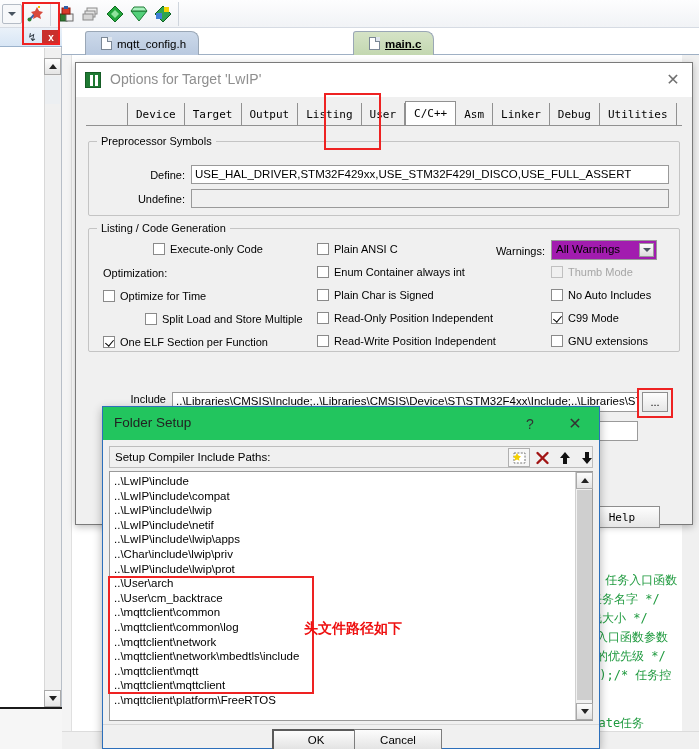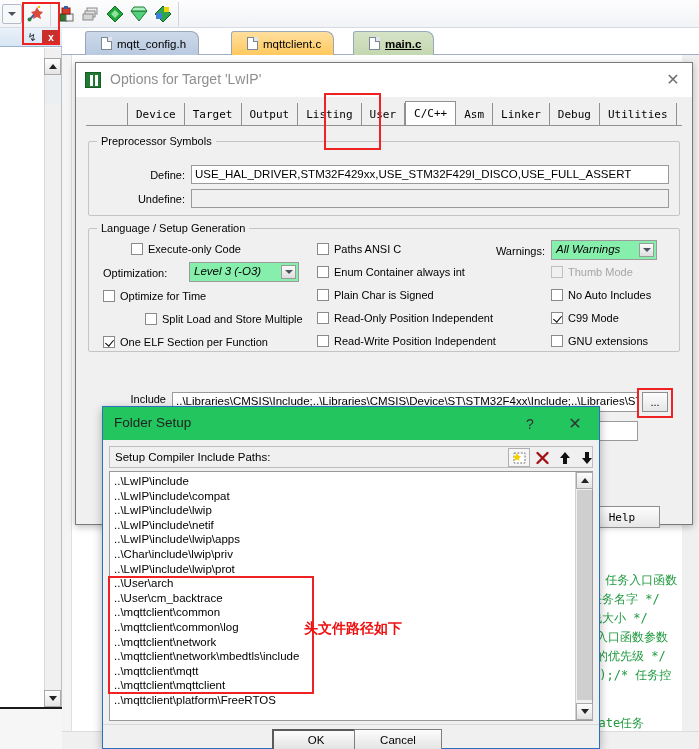--- a/index.html
+++ b/index.html
@@ -130,22 +130,22 @@
     display:inline-block; width:12px; height:12px; border:1px solid #8a8a8a; background:#fff;
     vertical-align:-2px; margin-right:5px; position:relative;
   }
   .cb.checked i:after {
     content:""; position:absolute; left:3px; top:1px; width:4px; height:7px;
     border:solid #000; border-width:0 1.6px 1.6px 0; transform: rotate(40deg);
   }
   .cb.dim { color:#a6a6a6; }
   .cb.dim i { border-color:#c0c0c0; background:#f0f0f0; }
   .sel {
-    position:absolute; background:#86efac; border:1px solid #9a9a9a; font-size:11.5px;
-    padding:2px 20px 2px 4px; white-space:nowrap; overflow:hidden;font-style:italic;
+    position:absolute; background:#a21caf; border:1px solid #9a9a9a; font-size:11.5px;
+    padding:2px 20px 2px 4px; white-space:nowrap; overflow:hidden;
   }
   .sel .arrow {
     position:absolute; right:2px; top:2px; width:15px; height:calc(100% - 4px);
     background: linear-gradient(#fbfbfb,#dedede); border:1px solid #9a9a9a;
     display:flex; align-items:center; justify-content:center;
   }
   .btn {
     position:absolute; background: linear-gradient(#fdfdfd,#e6e6e6); border:1px solid #8e8e8e;
     font-family:"DejaVu Sans Mono", monospace; font-size:11px;
     display:flex; align-items:center; justify-content:center;
@@ -268,24 +268,20 @@
   <div class="sb-btn sb-dn">
       <div class="tri-dn"></div>
     </div>
   <div class="dock-bottomline"></div>
   <div class="dock-foot"></div>
 
   <div class="tabstrip">
     <div class="etab" id="tab-0">
       <span class="pg"></span>
       <span class="lbl">mqtt_config.h</span>
-    </div>
-    <div class="etab" id="tab-1">
-      <span class="pg"></span>
-      <span class="lbl">mqttclient.c</span>
     </div>
     <div class="etab" id="tab-2">
       <span class="pg"></span>
       <span class="lbl">main.c</span>
     </div>
   </div>
 
   <div class="editor-area">
     <div class="ed-gutter"></div>
     <div class="code-line" style="left:536px; top:517px;"> 任务入口函数</div>
@@ -327,35 +323,29 @@
 
       <div class="group" style="left:12px; top:44px; width:592px; height:75px;">
         <div class="legend">Preprocessor Symbols</div>
         <div class="fld-label" style="left:28px; top:27px; width:68px;">Define:</div>
         <div class="inp" style="left:102px; top:23px; width:478px; height:19px;">USE_HAL_DRIVER,STM32F429xx,USE_STM32F429I_DISCO,USE_FULL_ASSERT</div>
         <div class="fld-label" style="left:28px; top:51px; width:68px;">Undefine:</div>
         <div class="inp ro" style="left:102px; top:47px; width:478px; height:19px;"></div>
       </div>
 
       <div class="group" style="left:12px; top:131px; width:592px; height:124px;">
-        <div class="legend">Language / Setup Generation</div>
-
-        <div class="cb" style="left:4px; top:14px;padding-left:38px;"><i></i><span>Execute-only Code</span></div>
+        <div class="legend">Listing / Code Generation</div>
+
+        <div class="cb" style="left:26px; top:14px;padding-left:38px;"><i></i><span>Execute-only Code</span></div>
         <div class="fld-label" style="left:14px; top:38px; width:84px; text-align:left;">Optimization:</div>
-        <div class="sel" style="left:100px; top:33px; width:110px; height:20px;">
-          <span>Level 3 (-O3)</span>
-          <span class="arrow">
-              <span class="caret-d"></span>
-            </span>
-        </div>
         <div class="cb" style="left:14px; top:61px;"><i></i><span>Optimize for Time</span></div>
         <div class="cb" style="left:14px; top:84px;margin-left:42px;"><i></i><span>Split Load and Store Multiple</span></div>
         <div class="cb checked" style="left:14px; top:107px;"><i></i><span>One ELF Section per Function</span></div>
 
-        <div class="cb" style="left:228px; top:14px;"><i></i><span>Paths ANSI C</span></div>
+        <div class="cb" style="left:228px; top:14px;"><i></i><span>Plain ANSI C</span></div>
         <div class="cb" style="left:228px; top:37px;"><i></i><span>Enum Container always int</span></div>
         <div class="cb" style="left:228px; top:60px;"><i></i><span>Plain Char is Signed</span></div>
         <div class="cb" style="left:228px; top:83px;"><i></i><span>Read-Only Position Independent</span></div>
         <div class="cb" style="left:228px; top:106px;"><i></i><span>Read-Write Position Independent</span></div>
 
         <div class="fld-label" style="left:400px; top:16px; width:56px;">Warnings:</div>
         <div class="sel" style="left:462px; top:11px; width:106px; height:20px;">
           <span>All Warnings</span>
           <span class="arrow">
               <span class="caret-d"></span>

